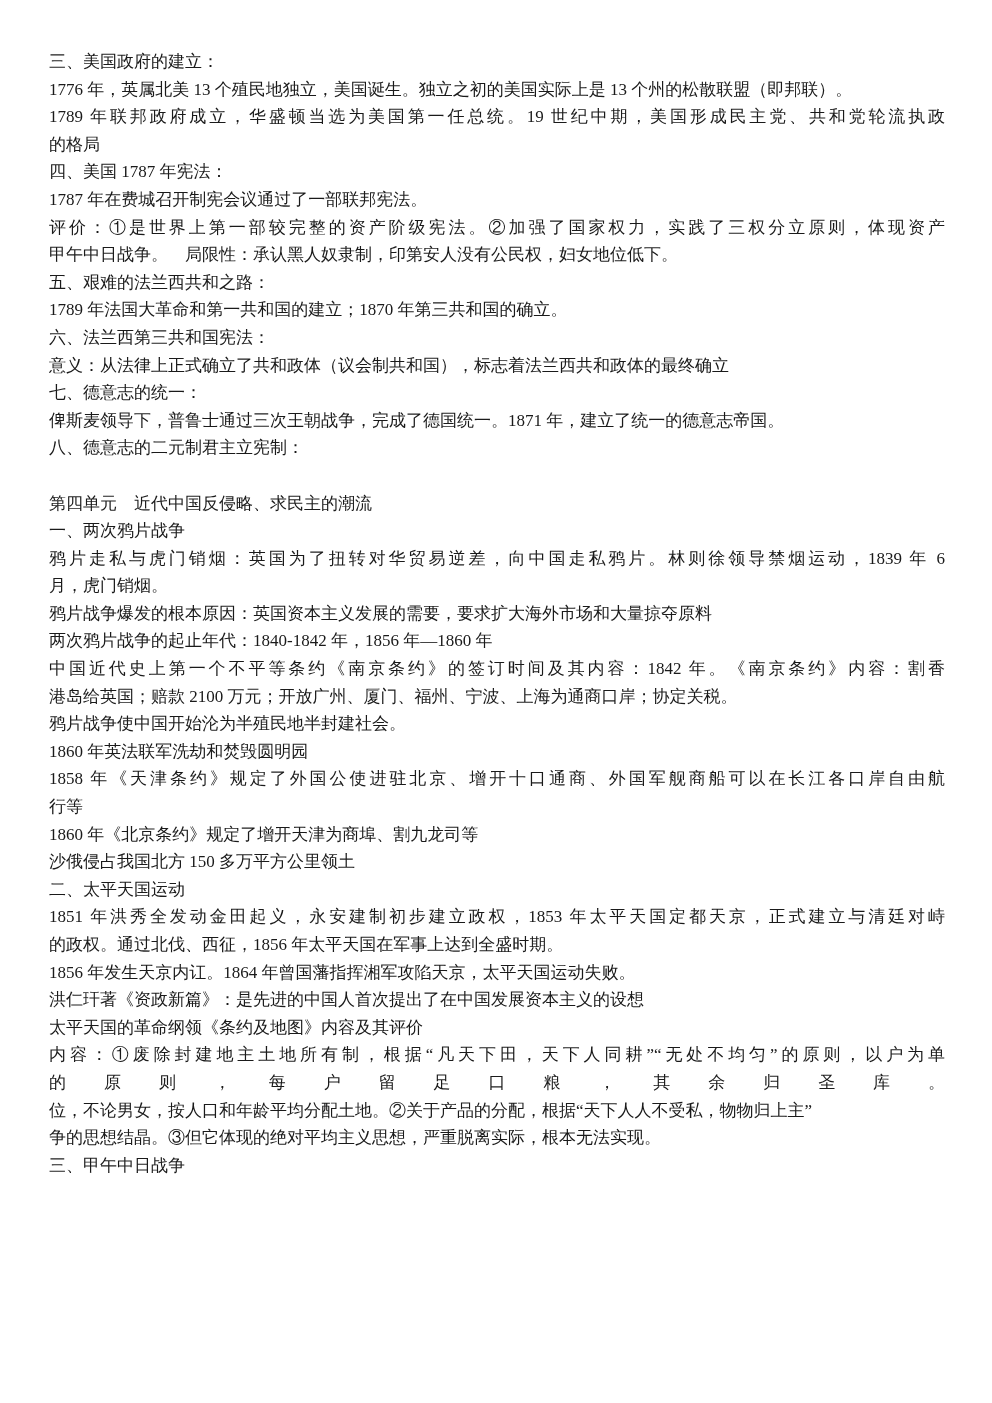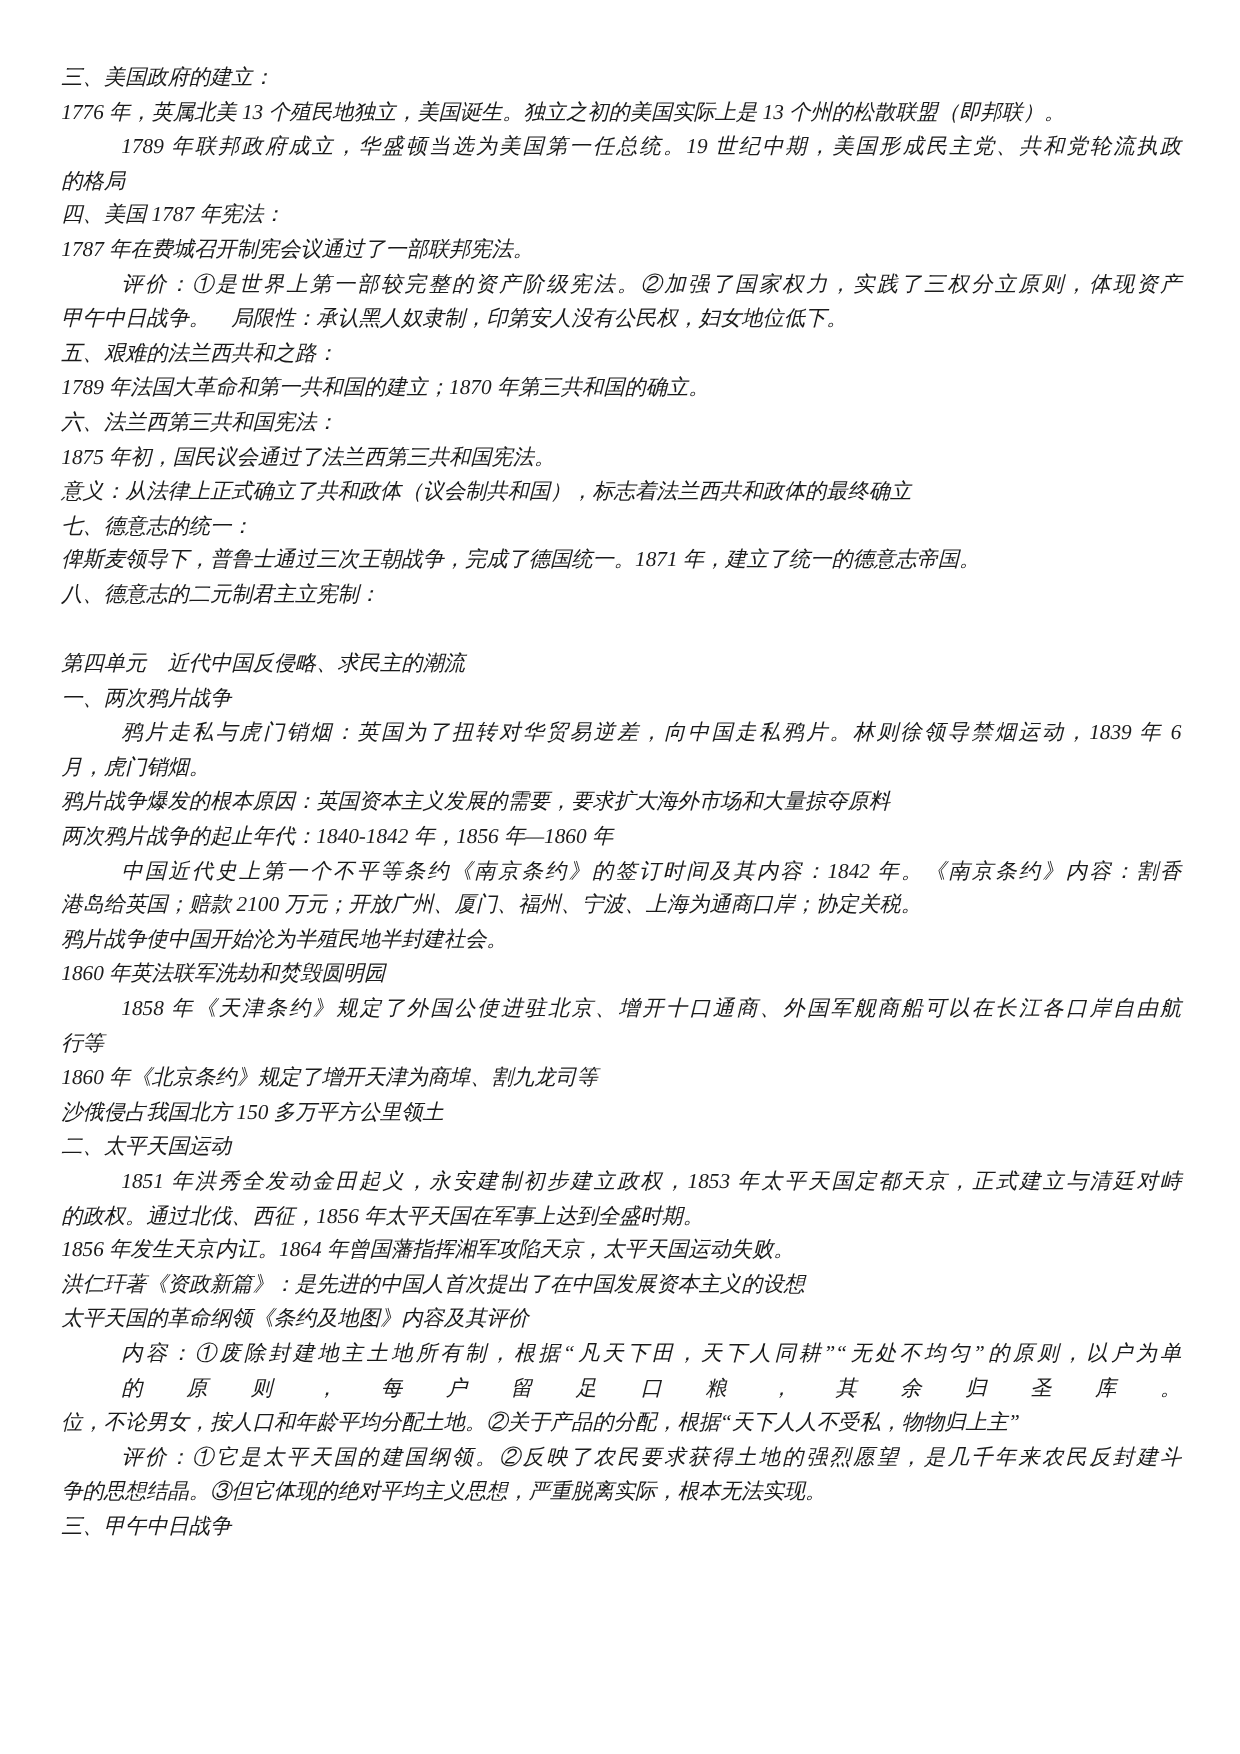--- a/index.html
+++ b/index.html
@@ -6,21 +6,20 @@
   body { background: #ffffff; }
 
   .page {
     position: relative;
     width: 992px;
     height: 1403px;
     background: #ffffff;
     box-sizing: border-box;
     padding: 48px 47px 0 49px;
     overflow: hidden;
-    font-style: italic;
   }
 
   .doc {
     font-family: "Liberation Serif", "DejaVu Serif", serif;
     font-size: 17px;
     line-height: 27.6px;
     color: #1a1a1a;
   }
 
   .section { margin: 0; }
@@ -28,21 +27,21 @@
   .section + .section { margin-top: 27.6px; }
 
   .paragraph { margin: 0; }
 
   .pline {
     text-align: justify;
     text-align-last: left;
     word-break: break-all;
   }
   
-  .paragraph .pline:not(:last-child) { text-align-last: justify; margin-left: 48px; }
+  .paragraph .pline:not(:last-child) { text-align-last: justify; }
 </style>
 </head>
 <body>
 
 <div class="page">
   <div class="doc">
     <div class="section">
         <div class="paragraph">
           <div class="pline">三、美国政府的建立：</div>
         </div>
@@ -64,23 +63,20 @@
           <div class="pline">甲午中日战争。　局限性：承认黑人奴隶制，印第安人没有公民权，妇女地位低下。</div>
         </div>
         <div class="paragraph">
           <div class="pline">五、艰难的法兰西共和之路：</div>
         </div>
         <div class="paragraph">
           <div class="pline">1789 年法国大革命和第一共和国的建立；1870 年第三共和国的确立。</div>
         </div>
         <div class="paragraph">
           <div class="pline">六、法兰西第三共和国宪法：</div>
-        </div>
-        <div class="paragraph">
-          <div class="pline">1875 年初，国民议会通过了法兰西第三共和国宪法。</div>
         </div>
         <div class="paragraph">
           <div class="pline">意义：从法律上正式确立了共和政体（议会制共和国），标志着法兰西共和政体的最终确立</div>
         </div>
         <div class="paragraph">
           <div class="pline">七、德意志的统一：</div>
         </div>
         <div class="paragraph">
           <div class="pline">俾斯麦领导下，普鲁士通过三次王朝战争，完成了德国统一。1871 年，建立了统一的德意志帝国。</div>
         </div>
@@ -140,21 +136,20 @@
         </div>
         <div class="paragraph">
           <div class="pline">太平天国的革命纲领《条约及地图》内容及其评价</div>
         </div>
         <div class="paragraph">
           <div class="pline">内容：①废除封建地主土地所有制，根据“凡天下田，天下人同耕”“无处不均匀”的原则，以户为单</div>
           <div class="pline">的原则，每户留足口粮，其余归圣库。</div>
           <div class="pline">位，不论男女，按人口和年龄平均分配土地。②关于产品的分配，根据“天下人人不受私，物物归上主”</div>
         </div>
         <div class="paragraph">
-          <div class="pline">评价：①它是太平天国的建国纲领。②反映了农民要求获得土地的强烈愿望，是几千年来农民反封建斗</div>
           <div class="pline">争的思想结晶。③但它体现的绝对平均主义思想，严重脱离实际，根本无法实现。</div>
         </div>
         <div class="paragraph">
           <div class="pline">三、甲午中日战争</div>
         </div>
       </div>
   </div>
 </div>
 
 </body></html>

